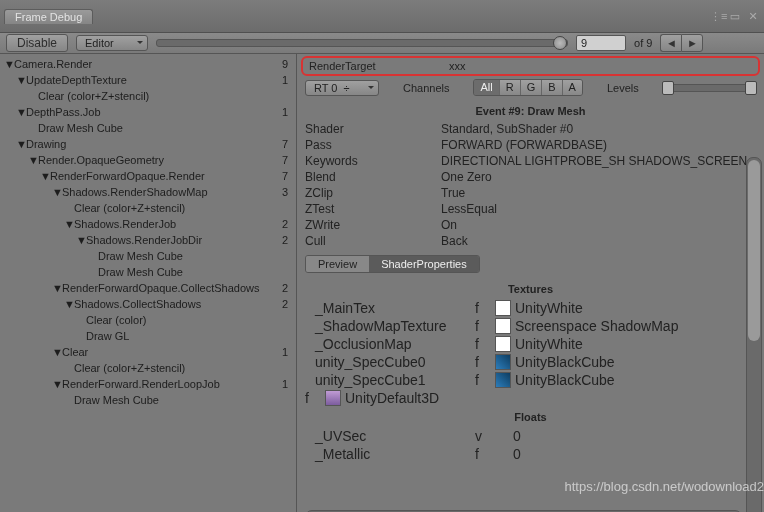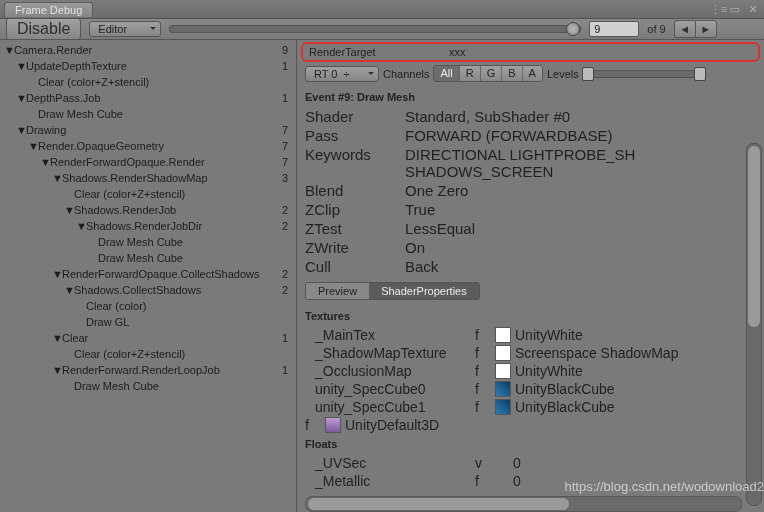--- a/index.html
+++ b/index.html
@@ -1,53 +1,53 @@
 <!DOCTYPE html>
 <html><head>
 <meta charset="utf-8">
 <style>
   html,body{margin:0;padding:0;font-family:"Lucida Grande","Helvetica Neue",Arial,sans-serif;font-size:11px;color:#222;background:#7a7a7a;}
   .window{width:764px;height:512px;background:#7a7a7a;position:relative;overflow:hidden;}
-  .titlebar{height:18px;background:linear-gradient(#7c7c7c,#6c6c6c);border-bottom:1px solid #505050;display:flex;align-items:center;padding:0 4px;}
+  .titlebar{height:18px;background:linear-gradient(#7c7c7c,#6c6c6c);border-bottom:1px solid #505050;display:flex;align-items:center;padding:7px 4px;}
   .tab{background:linear-gradient(#9a9a9a,#858585);border:1px solid #5c5c5c;border-bottom:none;border-radius:3px 3px 0 0;padding:1px 10px;color:#e3e3e3;font-size:11px;}
   .win-buttons{margin-left:auto;display:flex;gap:4px;color:#aaa;}
   .win-btn{width:14px;height:14px;text-align:center;line-height:14px;}
   .toolbar{height:20px;background:linear-gradient(#8a8a8a,#7a7a7a);border-bottom:1px solid #555;display:flex;align-items:center;padding:0 6px;gap:8px;}
-  .btn{background:linear-gradient(#a0a0a0,#868686);border:1px solid #555;border-radius:3px;padding:1px 10px;font-size:16px;color:#2e2e2e;}
+  .btn{background:linear-gradient(#a0a0a0,#868686);border:1px solid #555;border-radius:3px;padding:1px 10px;font-size:12px;color:#2e2e2e;}
   .dropdown{background:linear-gradient(#a0a0a0,#868686);border:1px solid #555;border-radius:3px;padding:1px 14px 1px 8px;font-size:11px;position:relative;min-width:48px;}
   .dropdown::after{content:"";position:absolute;right:4px;top:5px;border:3px solid transparent;border-top-color:#333;}
   .slider-track{flex:1;height:6px;background:#6a6a6a;border:1px solid #555;border-radius:3px;position:relative;max-width:410px;}
   .slider-thumb{position:absolute;right:0;top:-4px;width:12px;height:12px;background:radial-gradient(#bbb,#888);border:1px solid #444;border-radius:50%;}
   .num-field{width:40px;background:#d0d0d0;border:1px solid #555;border-radius:2px;padding:1px 4px;font-size:11px;}
   .arrow-btns{display:flex;gap:0;}
   .arrow-btns .ab{width:20px;height:16px;background:linear-gradient(#a0a0a0,#868686);border:1px solid #555;display:flex;align-items:center;justify-content:center;color:#333;}
   .arrow-btns .ab:first-child{border-radius:3px 0 0 3px;border-right:none;}
   .arrow-btns .ab:last-child{border-radius:0 3px 3px 0;}
   .body{display:flex;height:calc(100% - 38px);}
   .tree{width:296px;border-right:1px solid #555;overflow:hidden;background:#7a7a7a;padding-top:2px;}
   .tree-row{display:flex;align-items:center;height:16px;padding:0 4px 0 0;font-size:11px;color:#1d1d1d;white-space:nowrap;}
   .tree-row .num{margin-left:auto;color:#1d1d1d;padding-right:4px;}
   .tree-row .tri{width:10px;text-align:center;}
   .inspector{flex:1;display:flex;flex-direction:column;overflow:hidden;}
   .highlight-row{border:2px solid #d83333;border-radius:6px;margin:2px 4px;padding:2px 6px;display:flex;align-items:center;font-size:11px;}
   .highlight-label{width:140px;}
-  .row{display:flex;align-items:center;padding:1px 8px;gap:4px;font-size:11px;}
+  .row{display:flex;align-items:center;padding:1px 8px;gap:24px;font-size:11px;}
   .channels{display:flex;align-items:center;border:1px solid #555;border-radius:3px;overflow:hidden;justify-content:center;}
   .channels span{padding:0 6px;border-right:1px solid #666;background:linear-gradient(#a0a0a0,#888);line-height:15px;}
   .channels span.sel{background:#6c6c6c;color:#eee;}
   .channels span:last-child{border-right:none;}
   .levels-slider{flex:1;max-width:120px;height:6px;background:#6a6a6a;border:1px solid #555;border-radius:3px;position:relative;}
   .levels-slider::before,.levels-slider::after{content:"";position:absolute;top:-4px;width:10px;height:12px;background:#bbb;border:1px solid #444;border-radius:2px;}
   .levels-slider::before{left:-2px;}
   .levels-slider::after{right:-2px;}
   .insp-body{flex:1;overflow:hidden;padding:4px 8px 0 8px;position:relative;}
-  .kv{display:flex;padding:1px 0;font-size:15px;}
+  .kv{display:flex;padding:1px 0;font-size:12px;gap:36px;}
   .kv .k{width:100px;}
   .kv .v{flex:1;}
-  .hdr{font-weight:bold;padding:4px 0;}
+  .hdr{font-weight:bold;padding:4px 0;text-align:center;}
   .tabpair{display:inline-flex;margin:6px 0;border:1px solid #555;border-radius:3px;overflow:hidden;}
   .tabpair span{padding:2px 12px;background:#888;}
   .tabpair span.sel{background:#5b5b5b;color:#eee;}
   .tex-row{display:flex;align-items:flex-start;font-size:14px;padding:1px 0;}
   .tex-row .tname{width:160px;padding-left:10px;}
   .tex-row .ttype{width:20px;}
   .tex-row .ticon{width:14px;height:14px;margin-right:4px;background:#fff;border:1px solid #555;}
   .tex-row .ticon.cube{background:linear-gradient(45deg,#2c7dbb,#0d3d61);}
   .tex-row .ticon.vol{background:linear-gradient(#c09bd4,#7c5c9e);}
   .scrollbar-v{position:absolute;right:2px;top:60px;bottom:8px;width:14px;background:#6a6a6a;border:1px solid #555;border-radius:7px;}

